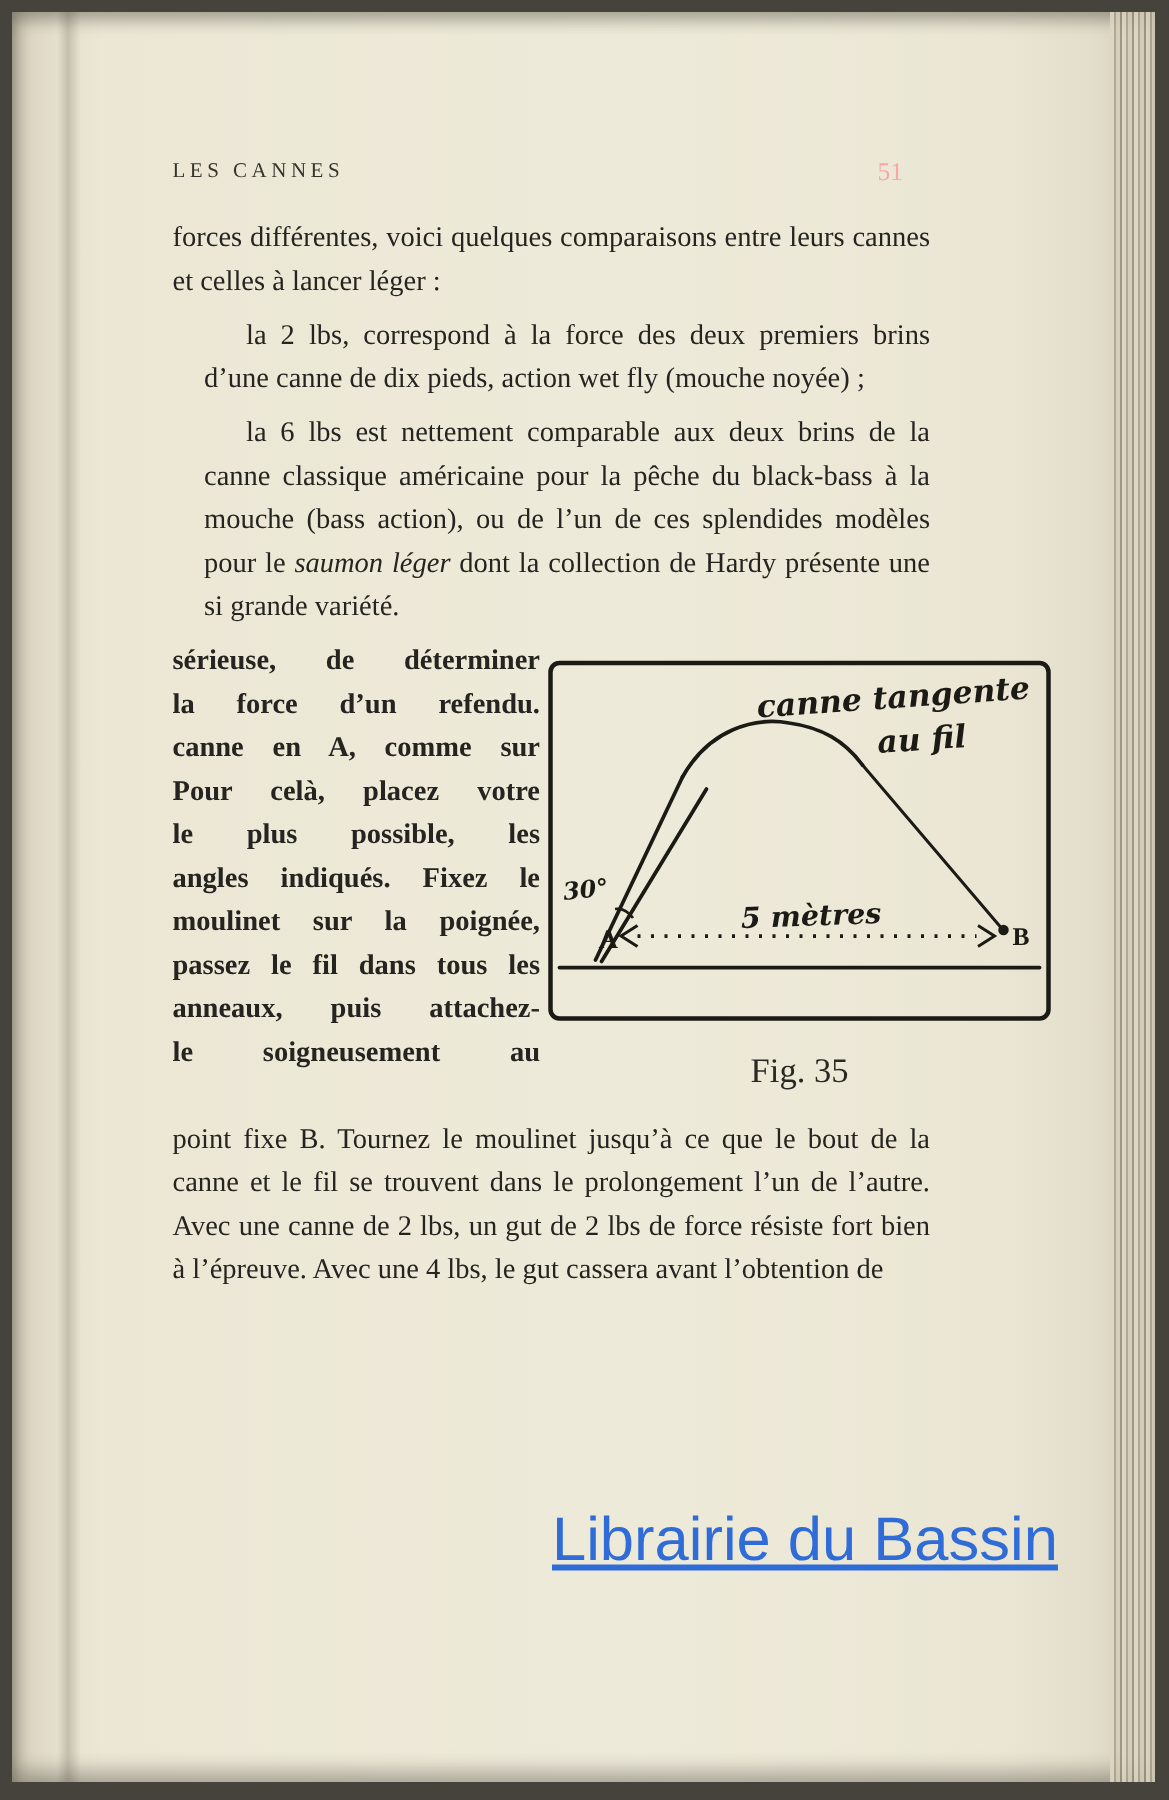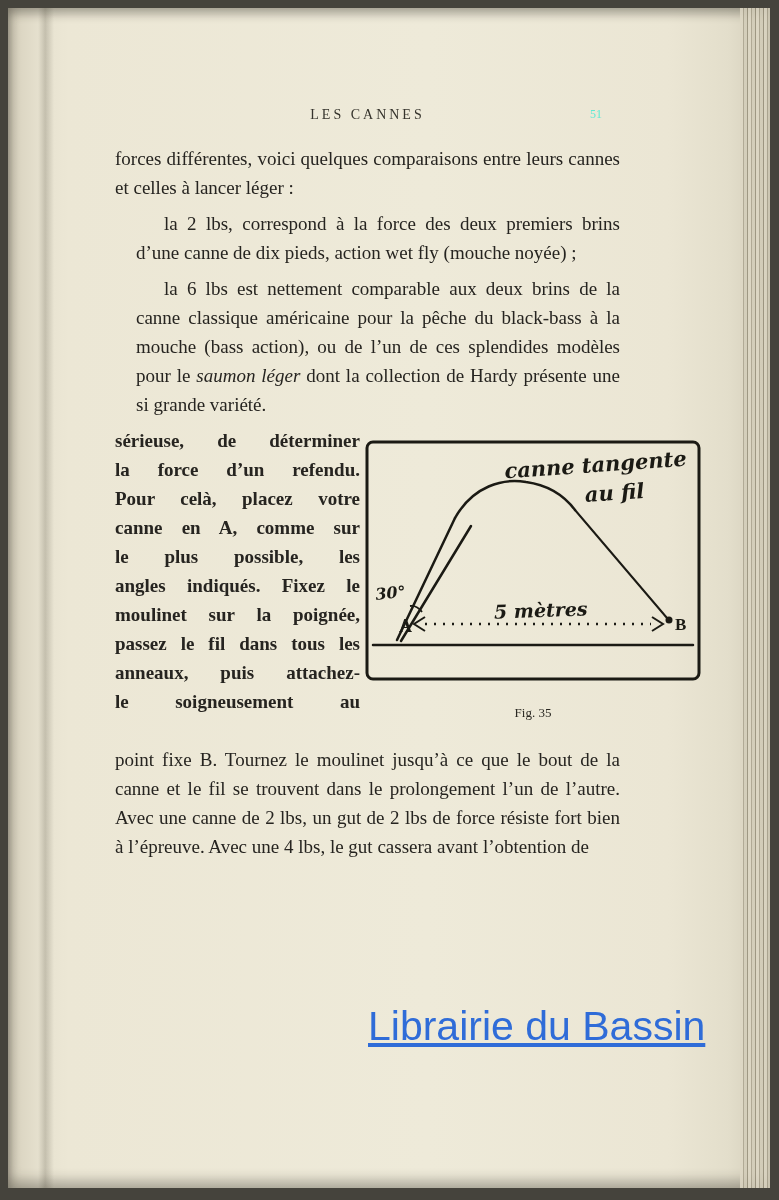--- a/index.html
+++ b/index.html
@@ -29,35 +29,35 @@
   
   .content{
     position:absolute;left:115px;top:100px;width:505px;
     color:#262420;font-size:19px;line-height:29px;
   }
   .page-header{
     display:flex;align-items:baseline;position:relative;
     margin-bottom:26px;height:18px;
   }
   .header-title{
-    position:absolute;left:0;right:0;text-align:center;
+    position:absolute;left:0;right:0;
     font-size:14px;letter-spacing:3px;color:#35332c;
   }
   .header-num{
-    position:absolute;right:18px;font-size:12px;color:#5eead4;
+    position:absolute;right:18px;font-size:17px;color:#fca5a5;
   }
   p.para{margin:0 0 7px 0;text-align:justify;}
   p.indent{text-indent:28px;margin-left:21px;}
   .first-line{text-indent:28px;text-align:justify;text-align-last:justify;margin:0 0 4px 0;}
   
   .wrap-row{position:relative;width:585px;min-height:319px;}
   .wrap-col{width:245px;}
   .wrap-line{text-align:justify;text-align-last:justify;height:29px;overflow:hidden;font-weight:bold;}
   .figure-block{position:absolute;left:248px;top:12px;width:340px;}
-  .figure-caption{text-align:center;font-size:13px;margin-top:7px;color:#2a2822;}
+  .figure-caption{text-align:center;font-size:23px;margin-top:7px;color:#2a2822;}
   .tail{margin-top:2px;}
   
   .watermark{
     position:absolute;left:368px;top:1003px;
     font-family:"Liberation Sans","DejaVu Sans",sans-serif;
     font-size:41px;color:#2f6cd8;white-space:nowrap;text-decoration:underline;
   }
   svg text{fill:#1b1a14;}
   .hand{font-family:"DejaVu Serif",serif;font-style:italic;font-weight:bold;}
 </style>
@@ -78,22 +78,22 @@
 
   <p class="para">forces différentes, voici quelques comparaisons entre leurs cannes et celles à lancer léger :</p>
   <p class="para indent">la 2 lbs, correspond à la force des deux premiers brins d’une canne de dix pieds, action wet fly (mouche noyée) ;</p>
   <p class="para indent"><span>la 6 lbs est nettement comparable aux deux brins de la canne classique américaine pour la pêche du black-bass à la mouche (bass action), ou de l’un de ces splendides modèles pour le </span><i>saumon léger</i><span> dont la collection de Hardy présente une si grande variété.</span></p>
 
 
   <div class="wrap-row">
     <div class="wrap-col">
       <div class="wrap-line">sérieuse, de déterminer</div>
       <div class="wrap-line">la force d’un refendu.</div>
+      <div class="wrap-line">canne en A, comme sur</div>
       <div class="wrap-line">Pour celà, placez votre</div>
-      <div class="wrap-line">canne en A, comme sur</div>
       <div class="wrap-line">le plus possible, les</div>
       <div class="wrap-line">angles indiqués. Fixez le</div>
       <div class="wrap-line">moulinet sur la poignée,</div>
       <div class="wrap-line">passez le fil dans tous les</div>
       <div class="wrap-line">anneaux, puis attachez-</div>
       <div class="wrap-line">le soigneusement au</div>
     </div>
 
     <div class="figure-block">
       <svg width="340" height="245" viewBox="0 0 340 245">

